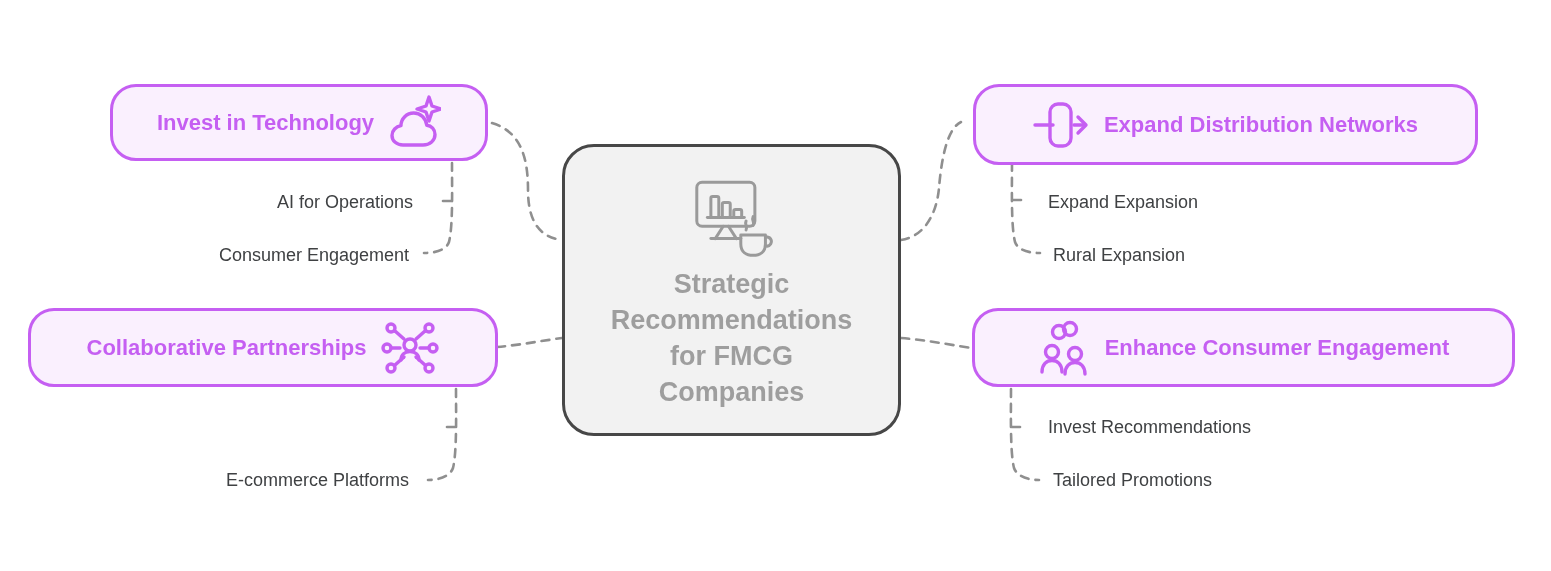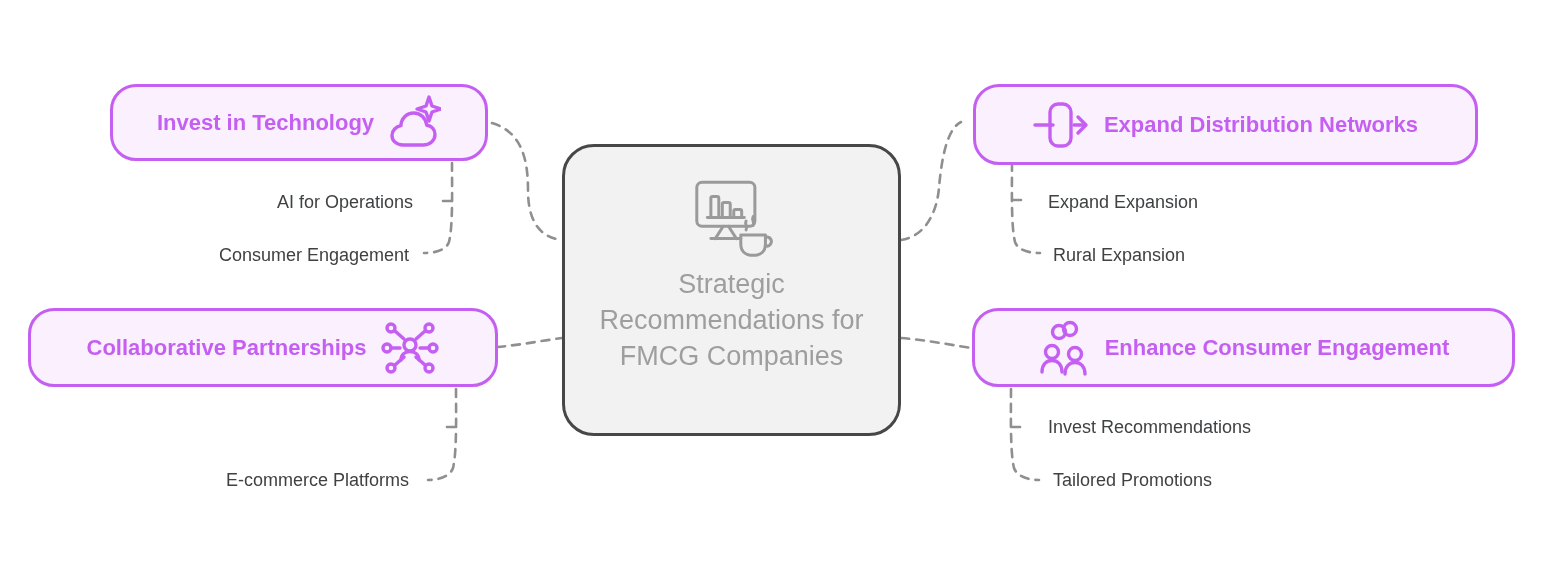--- a/index.html
+++ b/index.html
@@ -23,21 +23,21 @@
 
   .center-node{
     position:absolute;left:562px;top:144px;width:339px;height:292px;box-sizing:border-box;
     background:#f2f2f2;border:3px solid #474747;border-radius:32px;
     display:flex;flex-direction:column;align-items:center;justify-content:flex-start;
     padding-top:30px;
   }
   .center-node svg *{stroke:#9a9a9a;}
   .center-title{
     width:266px;margin-top:8px;text-align:center;color:#9e9e9e;
-    font-size:27px;font-weight:400;line-height:36px;
+    font-size:27px;font-weight:700;line-height:36px;
   }
 
   .sub-item{
     position:absolute;transform:translateY(-50%);
     color:#3f4143;font-size:18px;font-weight:400;white-space:nowrap;
   }
   .sub-right-align{text-align:right;}
   #sub-ai{right:1138px;top:202px;}
   #sub-consumer{right:1142px;top:255px;}
   #sub-retailer{right:1142px;top:427px;}

